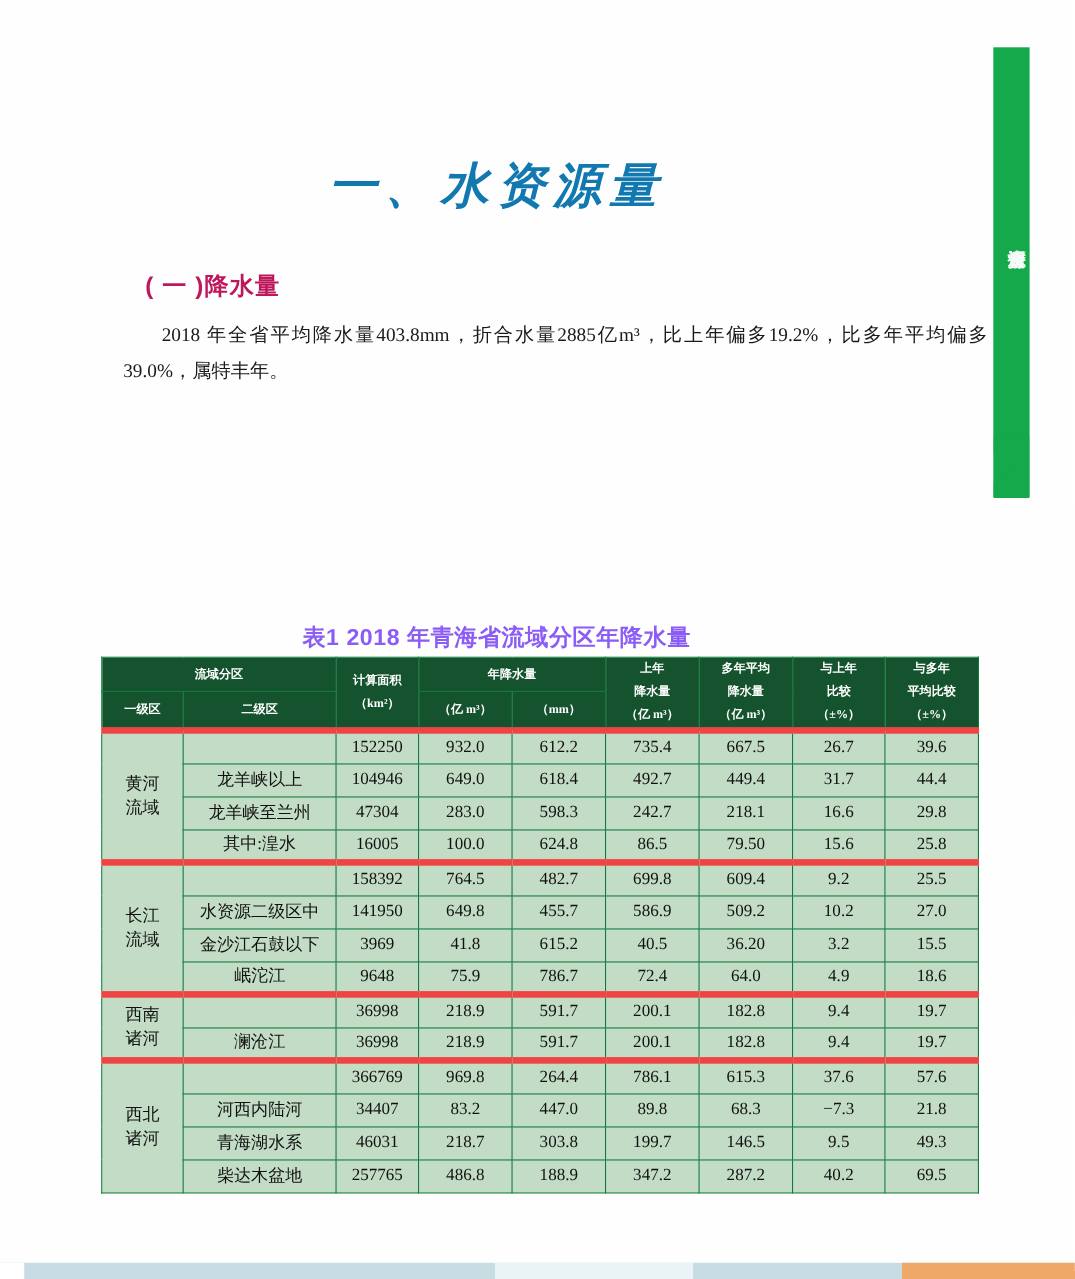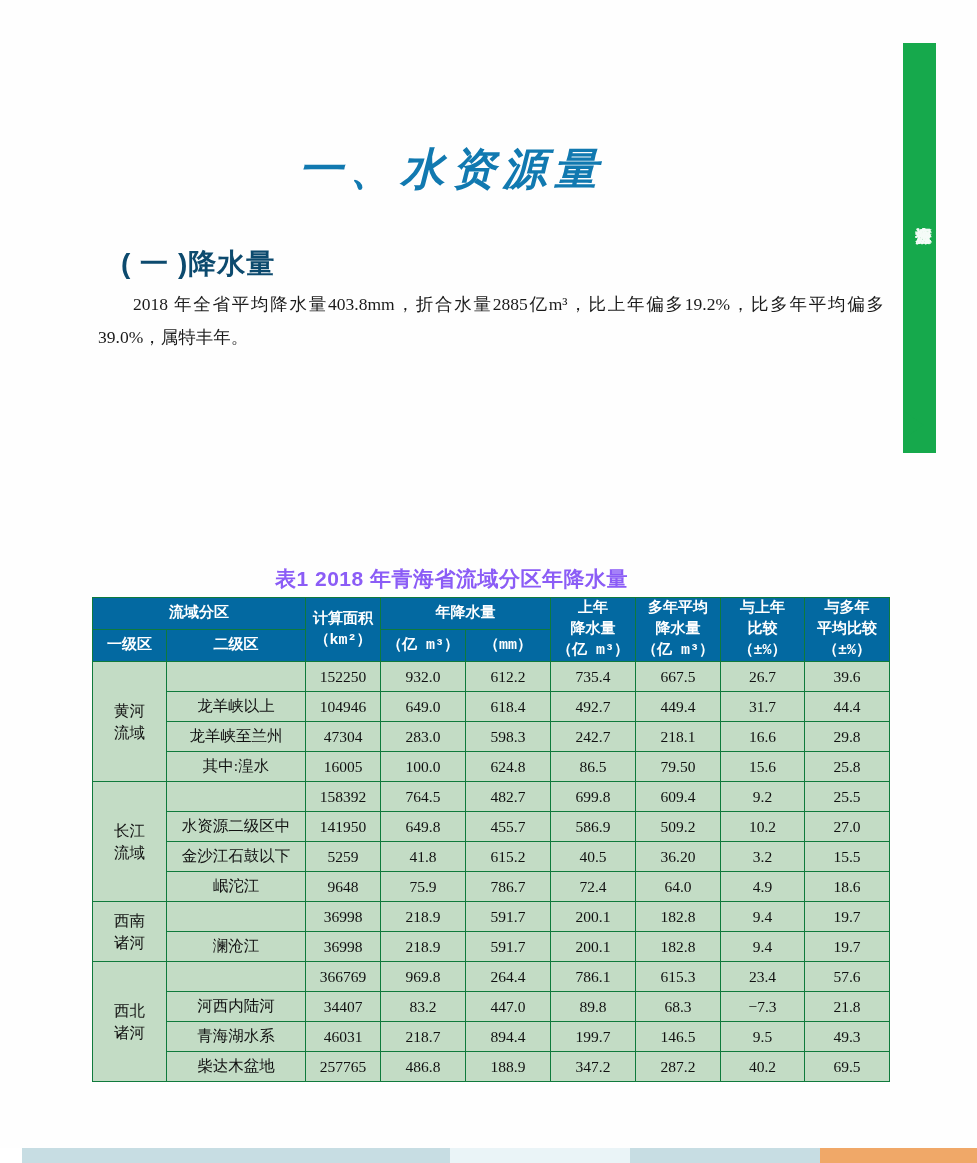--- a/index.html
+++ b/index.html
@@ -71,33 +71,33 @@
     letter-spacing: 7px;
     font-family: "DejaVu Serif", "Liberation Serif", serif;
     font-weight: 600;
     font-style: italic;
   }
 
   
   #section-heading {
     position: absolute;
     top: 245px;
-    left: 121px;
-    color: #0c4a6e;
-    font-size: 28px;
+    left: 132px;
+    color: #be185d;
+    font-size: 22px;
     font-weight: bold;
     letter-spacing: 1px;
     font-family: "Liberation Sans", "DejaVu Sans", sans-serif;
   }
 
   
   #body-text {
     position: absolute;
     top: 288px;
-    left: 98px;
+    left: 112px;
     width: 786px;
     font-size: 17.5px;
     line-height: 33px;
     color: #1a1a1a;
     text-align: justify;
     font-family: "Liberation Serif", "DejaVu Serif", serif;
   }
   #body-text p {
     margin: 0 0 0 0;
     text-indent: 2em;
@@ -128,40 +128,40 @@
     font-family: "Liberation Serif", "DejaVu Serif", serif;
     table-layout: fixed;
   }
   #data-table th, #data-table td {
     border: 1px solid #0f7a3c;
     text-align: center;
     vertical-align: middle;
     padding: 0;
   }
   #data-table thead th {
-    background: #0369a1;
+    background: #14532d;
     color: #ffffff;
     font-weight: bold;
-    font-size: 15px;
+    font-size: 11px;
     line-height: 21px;
-    font-family: Liberation Mono, monospace;
+    font-family: Liberation Serif, serif;
   }
   #data-table tbody td {
     background: #c3dcc5;
     color: #111111;
     height: 30px;
     font-size: 15.5px;
   }
   #data-table tbody td.grp {
     font-size: 15.5px;
     line-height: 22px;
     font-family: Liberation Serif, serif;
   }
   #data-table tbody tr.group-start > td {
-    border-top: 1px solid #ef4444;
+    border-top: 6px solid #ef4444;
   }
 
   
   col.c0 { width: 74px; }
   col.c1 { width: 139px; }
   col.c2 { width: 75px; }
   col.c3 { width: 85px; }
   col.c4 { width: 85px; }
   col.c5 { width: 85px; }
   col.c6 { width: 85px; }
@@ -328,21 +328,21 @@
           <td>141950</td>
           <td>649.8</td>
           <td>455.7</td>
           <td>586.9</td>
           <td>509.2</td>
           <td>10.2</td>
           <td>27.0</td>
         </tr>
         <tr>
           <td>金沙江石鼓以下</td>
-          <td>5259</td>
+          <td>3969</td>
           <td>41.8</td>
           <td>615.2</td>
           <td>40.5</td>
           <td>36.20</td>
           <td>3.2</td>
           <td>15.5</td>
         </tr>
         <tr>
           <td>岷沱江</td>
           <td>9648</td>
@@ -381,38 +381,38 @@
           <td class="grp" rowspan="4">
             <div>西北</div>
             <div>诸河</div>
           </td>
           <td></td>
           <td>366769</td>
           <td>969.8</td>
           <td>264.4</td>
           <td>786.1</td>
           <td>615.3</td>
-          <td>23.4</td>
+          <td>37.6</td>
           <td>57.6</td>
         </tr>
         <tr>
           <td>河西内陆河</td>
           <td>34407</td>
           <td>83.2</td>
           <td>447.0</td>
           <td>89.8</td>
           <td>68.3</td>
           <td>−7.3</td>
           <td>21.8</td>
         </tr>
         <tr>
           <td>青海湖水系</td>
           <td>46031</td>
           <td>218.7</td>
-          <td>894.4</td>
+          <td>303.8</td>
           <td>199.7</td>
           <td>146.5</td>
           <td>9.5</td>
           <td>49.3</td>
         </tr>
         <tr>
           <td>柴达木盆地</td>
           <td>257765</td>
           <td>486.8</td>
           <td>188.9</td>

